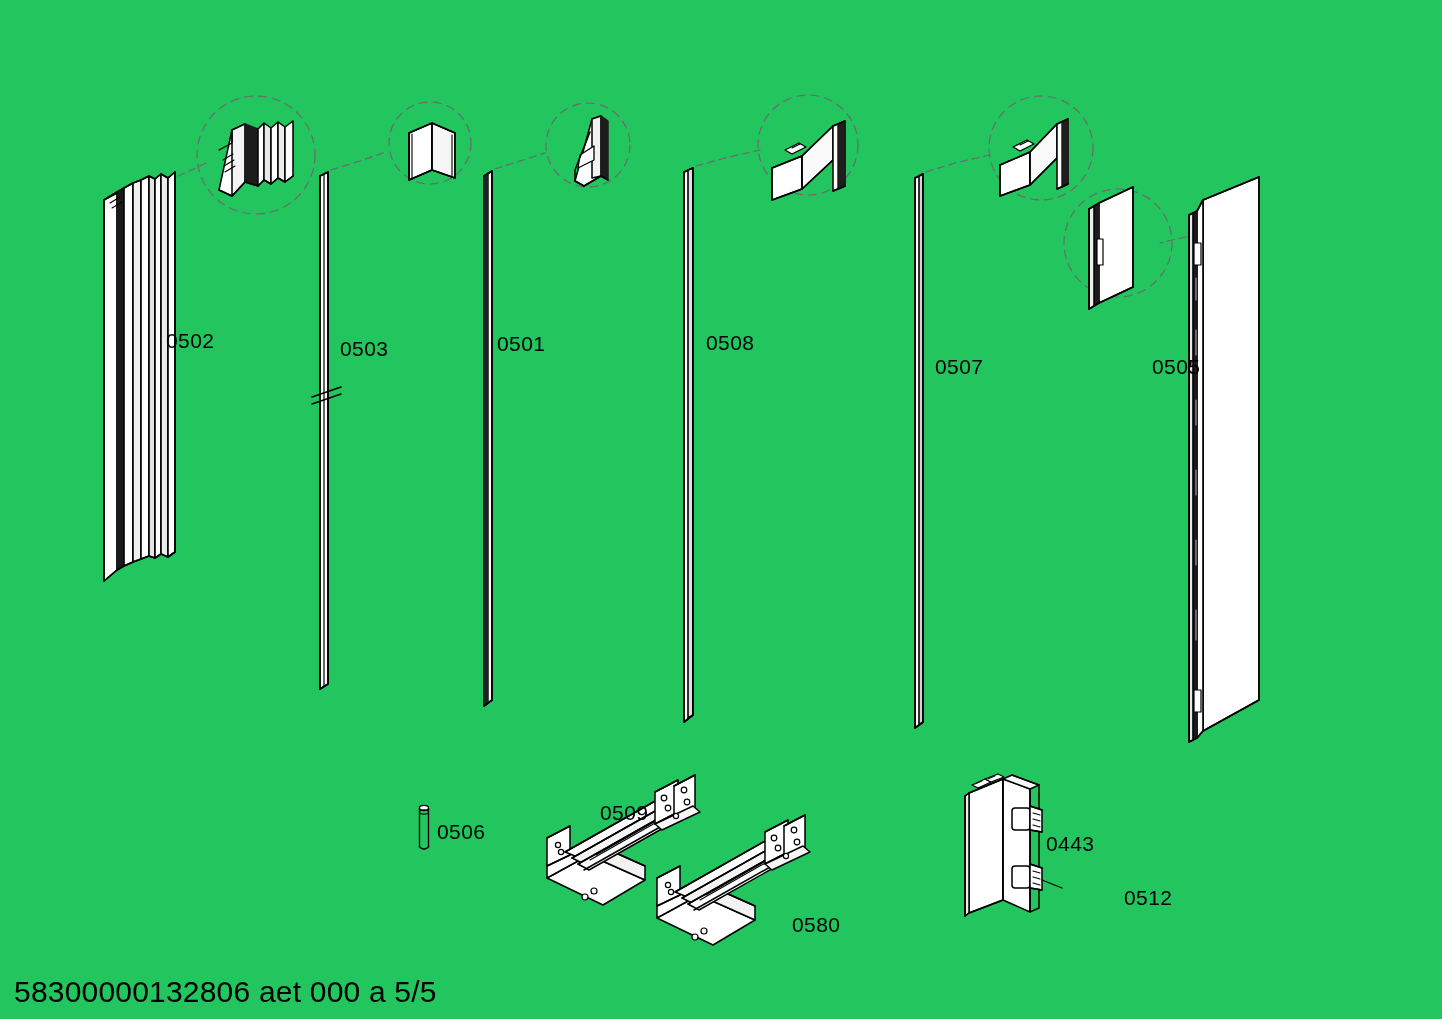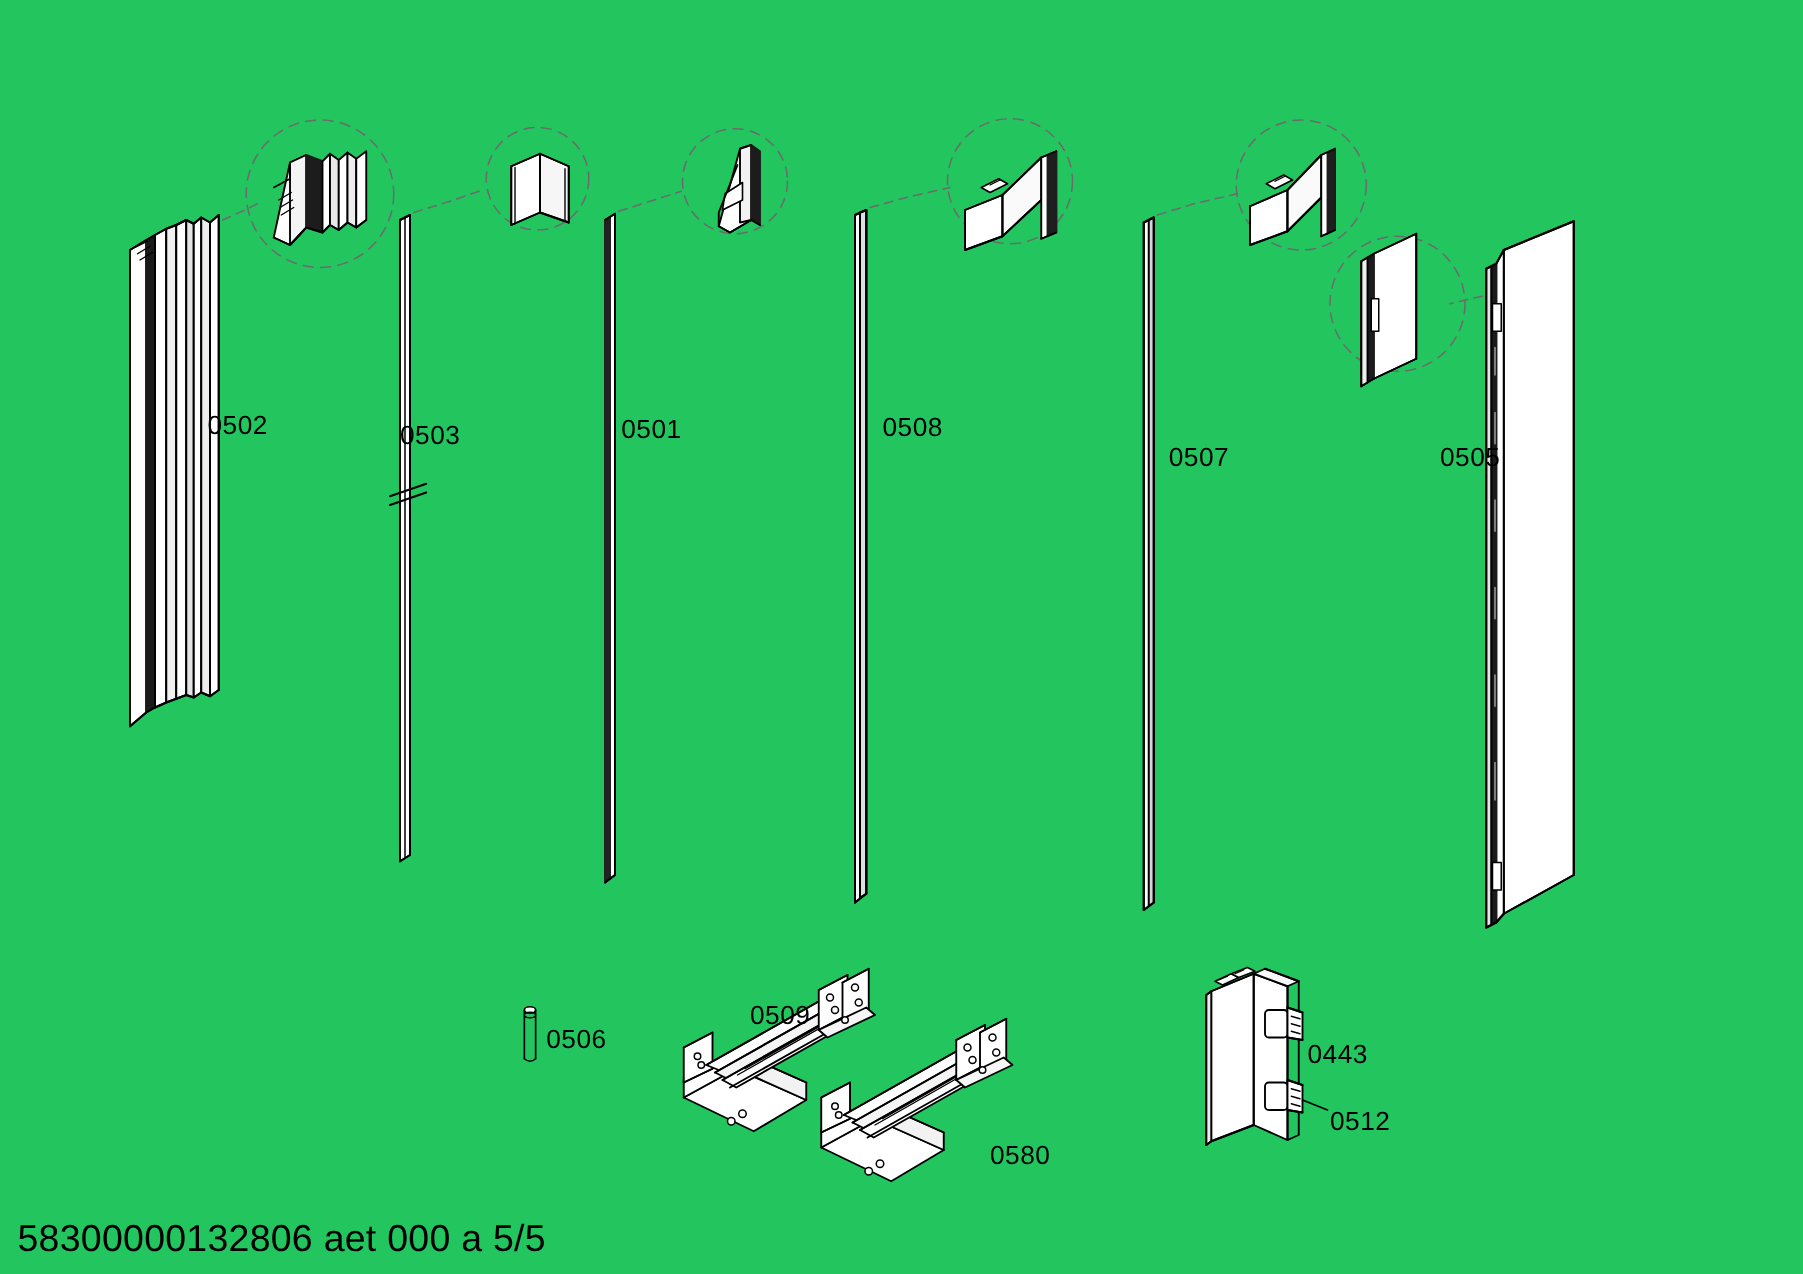--- a/index.html
+++ b/index.html
@@ -341,26 +341,26 @@
         <path d="M1030,864 L1042,868 M1030,888 L1042,890"></path>
         <path d="M1033,871 L1040,873 M1033,877 L1040,879 M1033,883 L1040,885" stroke-width="1.1"></path>
       </g>
 
       <path d="M1042,880 L1062,888" stroke="#000000" stroke-width="1.3"></path>
 
     </g>
   </svg>
 
   <div class="part-label" style="left:166px; top:330px;">0502</div>
-  <div class="part-label" style="left:320px; top:338px;">0503</div>
+  <div class="part-label" style="left:340px; top:338px;">0503</div>
   <div class="part-label" style="left:497px; top:333px;">0501</div>
   <div class="part-label" style="left:706px; top:332px;">0508</div>
   <div class="part-label" style="left:935px; top:356px;">0507</div>
   <div class="part-label" style="left:1152px; top:356px;text-align:right;">0505</div>
   <div class="part-label" style="left:437px; top:821px;">0506</div>
   <div class="part-label" style="left:600px; top:802px;">0509</div>
   <div class="part-label" style="left:792px; top:914px;">0580</div>
   <div class="part-label" style="left:1046px; top:833px;">0443</div>
-  <div class="part-label" style="left:1064px; top:887px;">0512</div>
+  <div class="part-label" style="left:1124px; top:887px;">0512</div>
 
   <div id="footer-text">58300000132806 aet 000 a 5/5</div>
 
 </div>
 
 </body></html>

